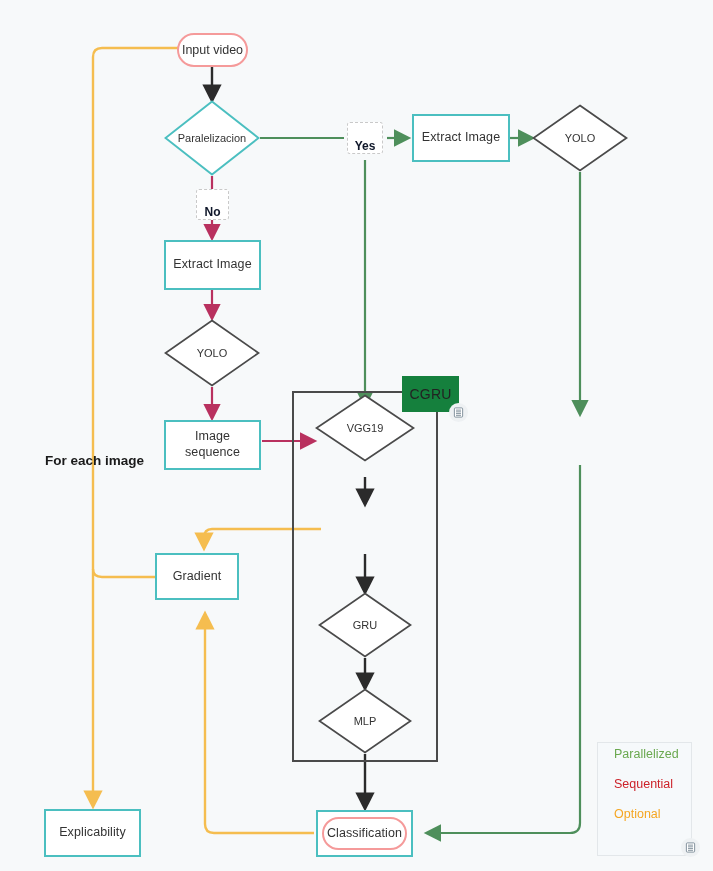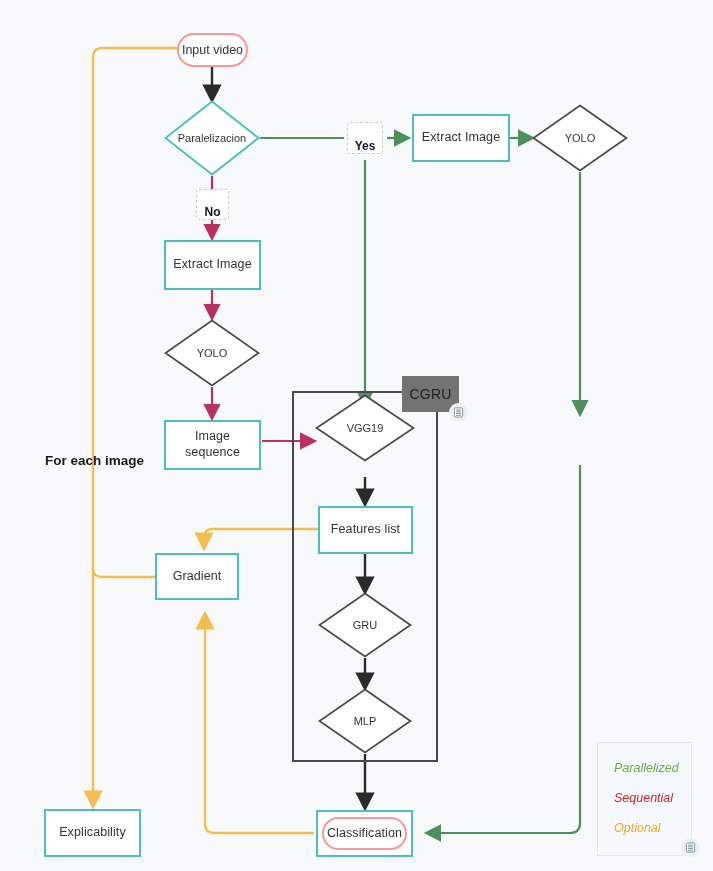--- a/index.html
+++ b/index.html
@@ -89,36 +89,35 @@
   .group-box {
     position: absolute;
     box-sizing: border-box;
     border: 2px solid #4a4a4a;
     background: transparent;
   }
   
   .sticky {
     position: absolute;
     box-sizing: border-box;
-    background: #737373;
+    background: #15803d;
     display: flex;
     align-items: center;
     justify-content: center;
     font-size: 14px;
     color: #222222;
     letter-spacing: 0.2px;
   }
   
   .legend {
     position: absolute;
     box-sizing: border-box;
     background: #f6f9fb;
     border: 1px solid #e3e7ea;
-    padding: 18px 16px;
-    font-style: italic;
+    padding: 4px 16px;
   }
   .legend-item {
     font-size: 12.5px;
     margin-bottom: 16px;
     white-space: nowrap;
   }
   .legend-item:last-child { margin-bottom: 2px; }
   .note-icon {
     position: absolute;
     width: 19px;
@@ -247,23 +246,20 @@
     <span>sequence</span>
   </div>
 
   <div class="diamond" style="left:315px; top:394px; width:100px; height:68px;">
     <svg width="100" height="68" viewBox="0 0 100 68">
       <polygon points="50,1.5 98.5,34 50,66.5 1.5,34" fill="#ffffff" stroke="#4a4a4a" stroke-width="1.8"></polygon>
     </svg>
     <span class="dlabel">VGG19</span>
   </div>
 
-  <div class="node rect-teal" style="left:318px; top:506px; width:95px; height:48px;">
-    <span>Features list</span>
-  </div>
 
   <div class="diamond" style="left:318px; top:592px; width:94px; height:66px;">
     <svg width="94" height="66" viewBox="0 0 94 66">
       <polygon points="47,1.5 92.5,33 47,64.5 1.5,33" fill="#ffffff" stroke="#4a4a4a" stroke-width="1.8"></polygon>
     </svg>
     <span class="dlabel">GRU</span>
   </div>
 
   <div class="diamond" style="left:318px; top:688px; width:94px; height:66px;">
     <svg width="94" height="66" viewBox="0 0 94 66">

